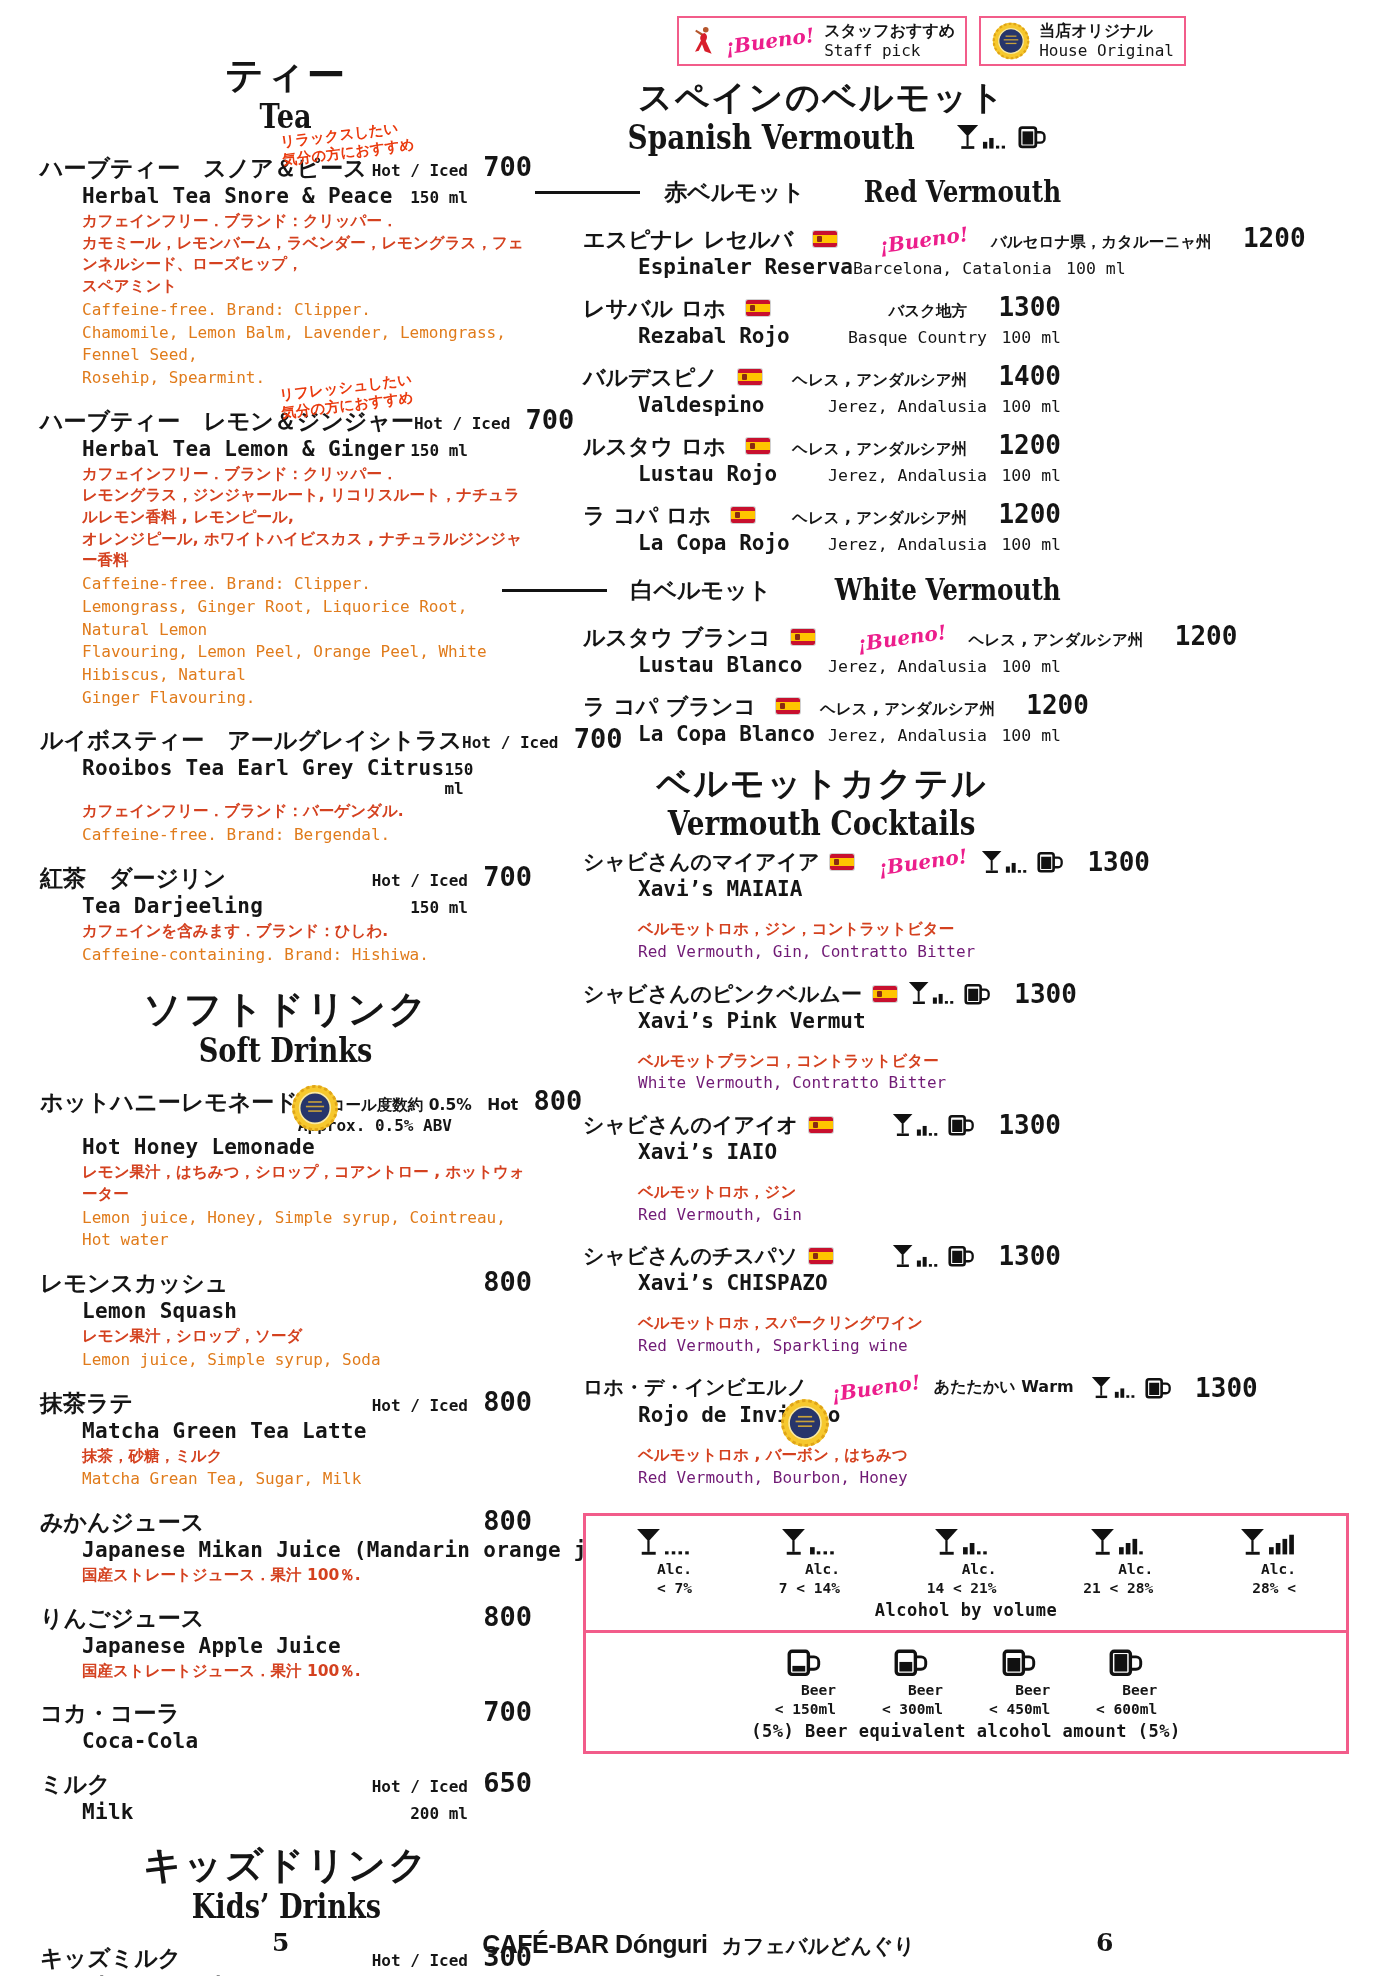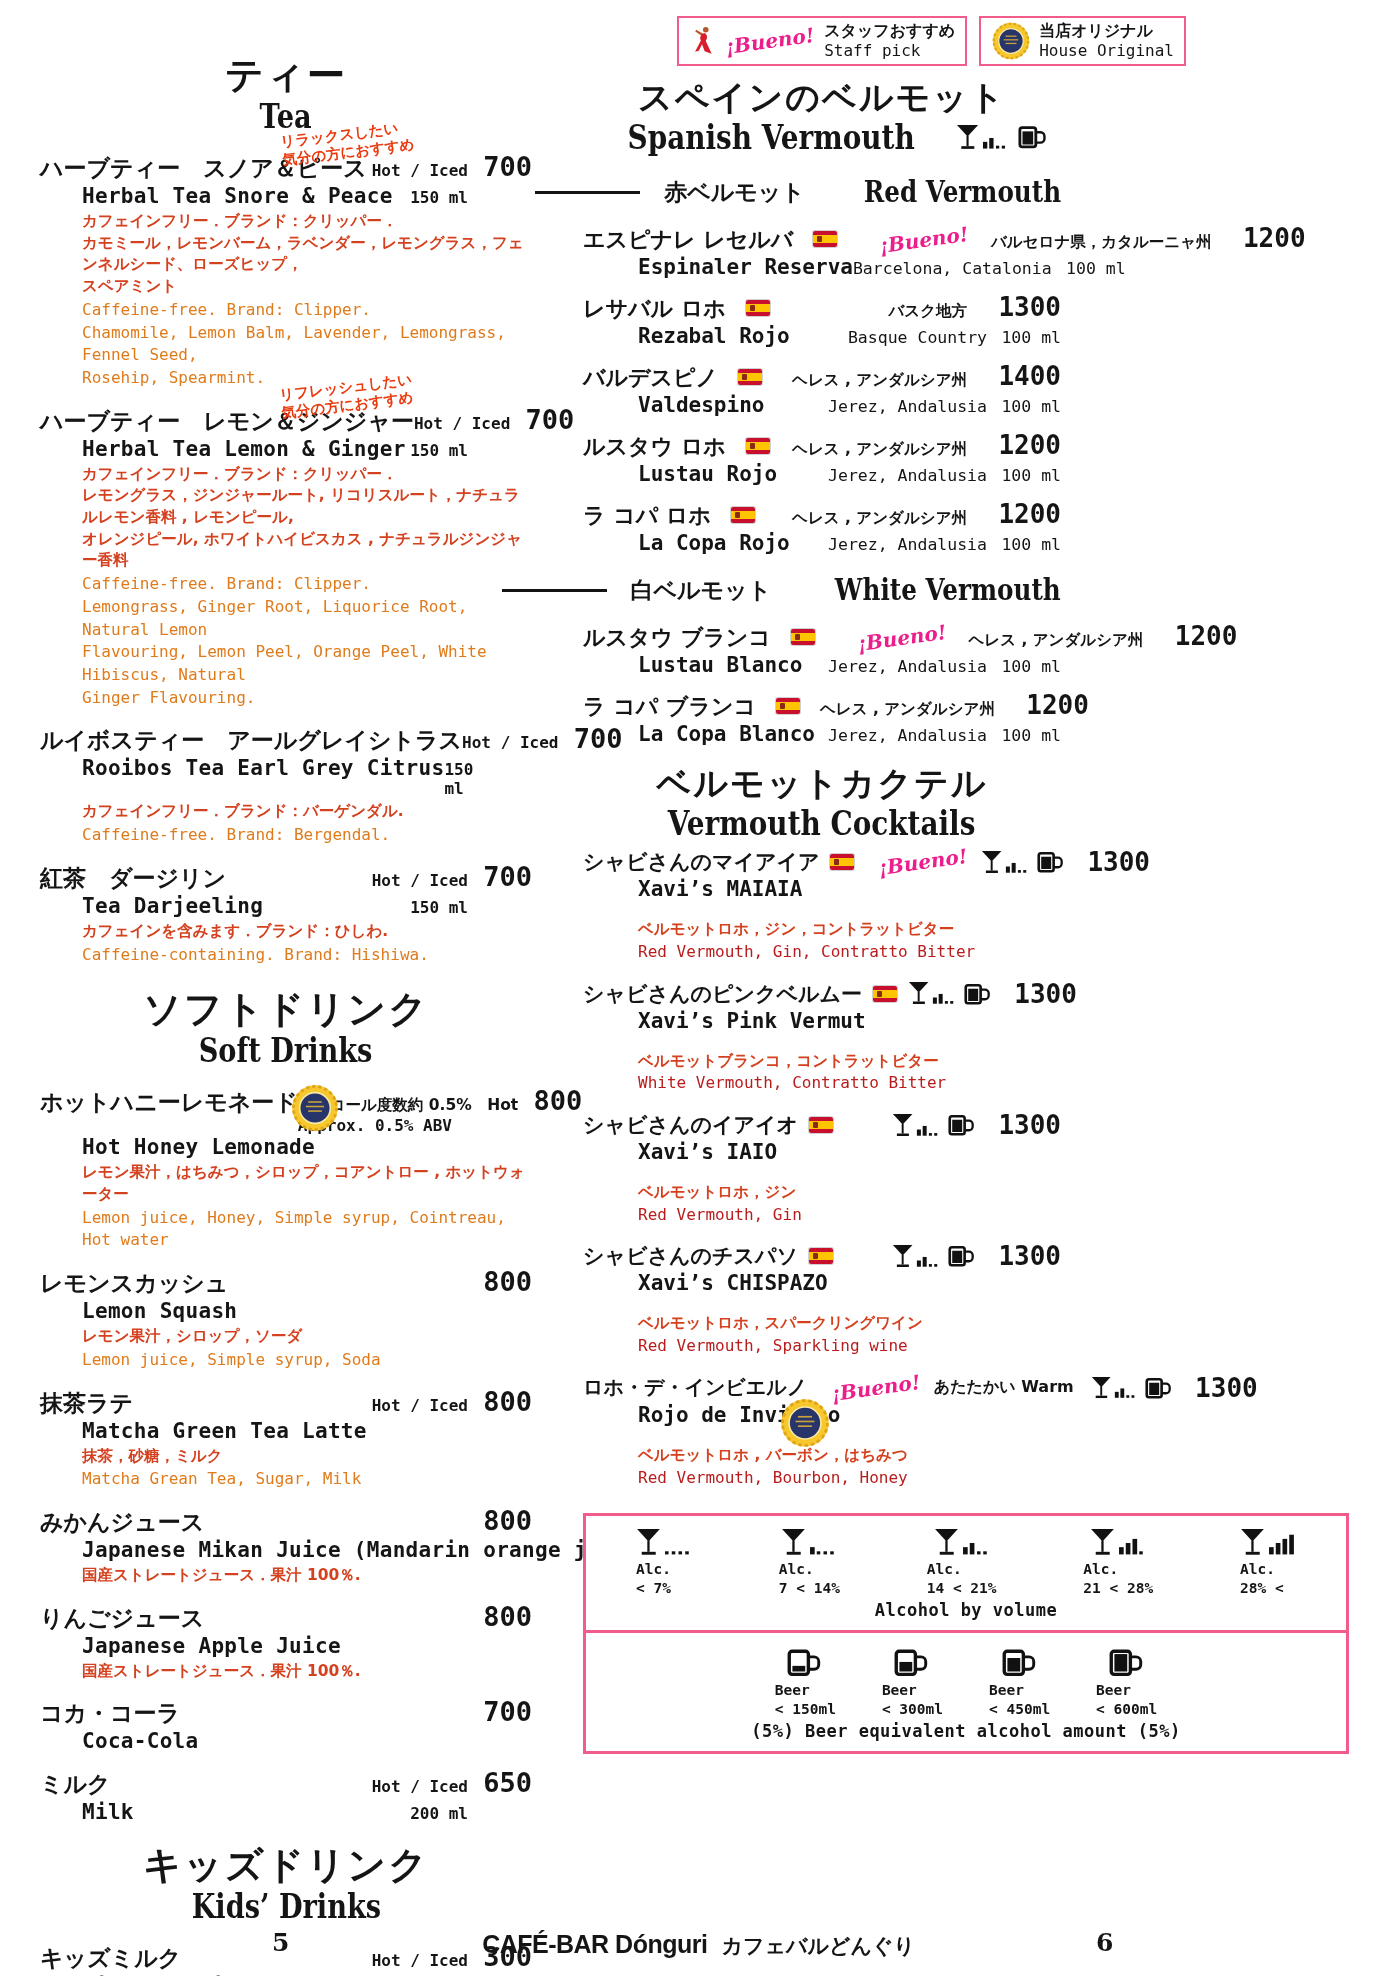--- a/index.html
+++ b/index.html
@@ -61,37 +61,37 @@
   .v-en{font:700 21px "DejaVu Sans Mono",monospace;padding-left:55px;white-space:nowrap}
   .region-en{margin-left:auto;font:400 16.5px "DejaVu Sans Mono",monospace;white-space:nowrap}
   .vsize{width:74px;text-align:right;font:400 16.5px "DejaVu Sans Mono",monospace;flex:none}
 
   .citem{position:relative;margin-bottom:15px}
   .citem .row1{display:flex;align-items:center;gap:11px}
   .c-jp{font-size:21px;font-weight:700;white-space:nowrap}
   .icons{margin-left:auto;display:flex;align-items:center;gap:8px}
   .c-en{font:700 21px "DejaVu Sans Mono",monospace;padding-left:55px}
   .cdesc-jp{padding-left:55px;font-size:15.5px;font-weight:700;color:#d4411f;line-height:1.4;margin-top:18px}
-  .cdesc-en{padding-left:55px;font:400 16px "DejaVu Sans Mono",monospace;color:#b91c1c;line-height:1.42}
+  .cdesc-en{padding-left:55px;font:400 16px "DejaVu Sans Mono",monospace;color:#701a75;line-height:1.42}
   .warm{font-size:16px;font-weight:700;white-space:nowrap}
   .medal-rojo{position:absolute;left:196px;top:24px;z-index:1}
 
   
   .flag{display:inline-block;width:24px;height:16px;border-radius:2px;flex:none;position:relative;
         background:linear-gradient(to bottom,#c8102e 0 25%,#ffc400 25% 75%,#c8102e 75% 100%);
         box-shadow:0 0 0 1px rgba(0,0,0,.18)}
   .flag::after{content:"";position:absolute;left:4px;top:5px;width:5px;height:6px;background:#8a2a12;border-radius:1px}
   svg{display:block}
 
   
   .legend{margin-top:24px;width:766px}
   .lbox{border:3px solid #f25c8a;padding:12px 16px 10px;background:#fff}
   .lbox+.lbox{margin-top:-3px}
   .alc-row{display:flex;justify-content:space-between;padding:0 34px}
-  .cell{text-align:left}
+  .cell{text-align:right}
   .cell .lab{font:700 14.5px "DejaVu Sans Mono",monospace;white-space:pre-line;line-height:1.3;margin-top:3px}
   .lcaption{text-align:center;font:700 17px "DejaVu Sans Mono",monospace;margin-top:2px;letter-spacing:.5px}
   .beer-row{display:flex;justify-content:center;gap:46px;margin-top:2px}
   .cell svg{margin:0 auto}
 
   
   .footer-num{position:absolute;top:1928px;font:700 25px "DejaVu Serif",serif}
   .footer-brand{position:absolute;top:1930px;left:50%;transform:translateX(-50%);
                 display:flex;gap:14px;align-items:baseline;white-space:nowrap}
   .brand-en{font:700 25px "Liberation Sans",sans-serif;letter-spacing:-.5px}

